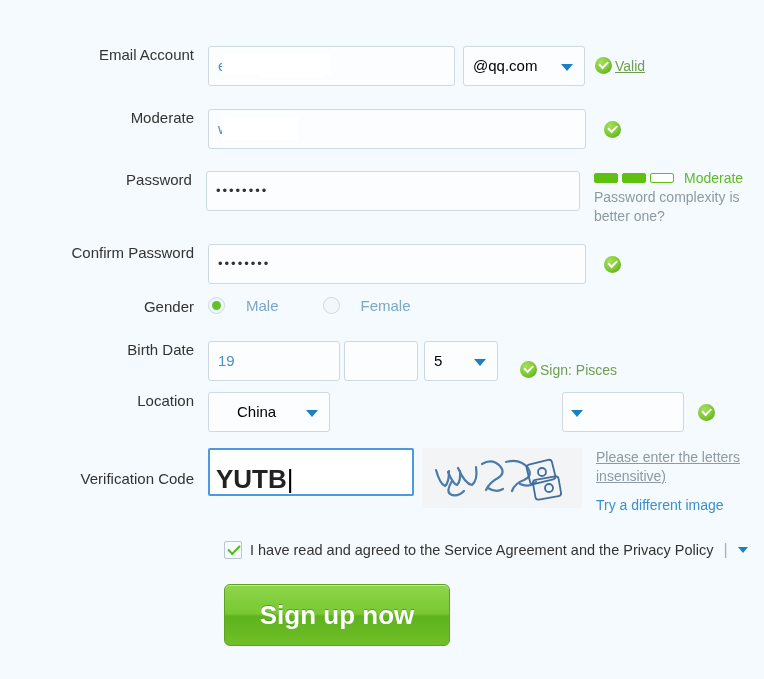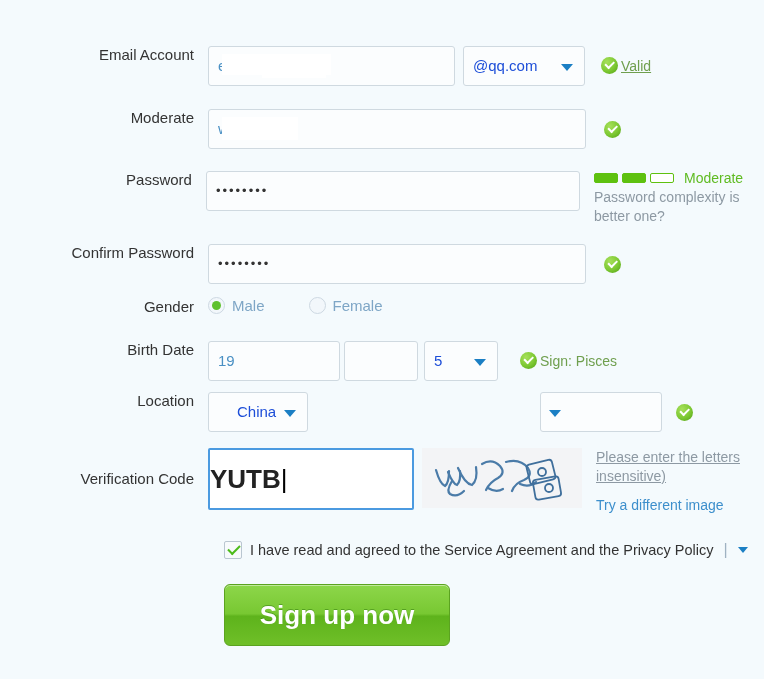--- a/index.html
+++ b/index.html
@@ -70,21 +70,21 @@
     color: #333;
     line-height: 38px;
   }
   
   .select {
     box-sizing: border-box;
     height: 40px;
     border: 1px solid #cfd9e0;
     border-radius: 3px;
     background: #fbfdfe;
-    color: #1d4ed8;
+    color: #000000;
     font-size: 15px;
     line-height: 38px;
     padding: 0 9px;
     position: relative;
   }
   .caret {
     position: absolute;
     right: 11px;
     top: 17px;
     width: 0;
@@ -117,21 +117,21 @@
   }
   .valid-wrap {
     display: flex;
     align-items: center;
     gap: 3px;
     color: #6f9f4e;
     font-size: 14px;
   }
   
   .radio-group { display: flex; align-items: center; }
-  .radio-item { display: flex; align-items: center; gap: 7px; }
+  .radio-item { display: flex; align-items: center; gap: 21px; }
   .radio {
     width: 17px;
     height: 17px;
     border-radius: 50%;
     border: 1px solid #cdd8e2;
     background: #f2f7fb;
     box-sizing: border-box;
     position: relative;
   }
   .radio.on::after {
@@ -244,21 +244,21 @@
     <div class="label">Email Account</div>
     <div class="field">
       <div class="input" style="width:247px;">e</div>
       <div class="redact" style="left:14px; top:8px; width:109px; height:21px;"></div>
       <div class="redact" style="left:54px; top:18px; width:64px; height:14px;"></div>
     </div>
     <div class="select" style="width:122px; margin-left:8px;">
       <span>@qq.com</span>
       <span class="caret"></span>
     </div>
-    <div class="valid-wrap" style="margin-left:16px; margin-top:11px;text-decoration:underline;">
+    <div class="valid-wrap" style="margin-left:10px; margin-top:11px;text-decoration:underline;">
       <span class="check"></span>
       <span>Valid</span>
     </div>
   </div>
 
   <div class="row" style="top:109px;">
     <div class="label">Moderate</div>
     <div class="field">
       <div class="input" style="width:378px;">w</div>
       <div class="redact" style="left:14px; top:8px; width:76px; height:23px;"></div>
@@ -305,43 +305,43 @@
   </div>
 
   <div class="row" style="top:341px;">
     <div class="label">Birth Date</div>
     <div class="input" style="width:132px;">19</div>
     <div class="input" style="width:74px; margin-left:4px;"></div>
     <div class="select" style="width:74px; margin-left:6px;">
       <span>5</span>
       <span class="caret"></span>
     </div>
-    <div class="valid-wrap" style="margin-left:22px; margin-top:11px;justify-content:space-between;">
+    <div class="valid-wrap" style="margin-left:22px; margin-top:20px;justify-content:space-between;">
       <span class="check"></span>
       <span>Sign: Pisces</span>
     </div>
   </div>
 
   <div class="row" style="top:392px;">
     <div class="label">Location</div>
-    <div class="select" style="width:100px;padding-left:28px;">
+    <div class="select" style="width:122px;padding-left:28px;">
       <span>China</span>
       <span class="caret"></span>
     </div>
     <div class="select" style="width:122px; margin-left:232px; overflow:hidden;">
       <span class="caret" style="right:100px;"></span>
     </div>
     <div style="margin-left:14px; margin-top:11px;">
       <span class="check"></span>
     </div>
   </div>
 
   <div class="row" style="top:448px;">
     <div class="label" style="padding-top:22px;">Verification Code</div>
-    <div class="input input-focus dark" style="width:206px; height:62px; line-height:58px; font-size:26px; font-weight:bold; padding-left:0;">
+    <div class="input input-focus dark" style="width:206px; height:48px; line-height:58px; font-size:26px; font-weight:bold; padding-left:6px;">
       <span>YUTB</span><span style="font-weight:normal; color:#000;">|</span>
     </div>
     <div class="captcha-img" style="margin-left:8px;">
       <svg width="160" height="60" viewBox="0 0 160 60">
         <g fill="none" stroke="#4a7ba8" stroke-width="2.2" stroke-linecap="round">
           <path d="M14 22 q4 14 9 16 q4 -3 4 -15"></path>
           <path d="M26 24 q5 12 9 13 q4 -4 3 -14"></path>
           <path d="M36 20 q7 16 14 17 q6 -5 4 -18"></path>
           <path d="M30 33 q-6 10 -2 13 q7 4 14 -3"></path>
           <path d="M60 16 q10 -6 18 2 q6 7 -2 12 q-8 4 -12 12"></path>

